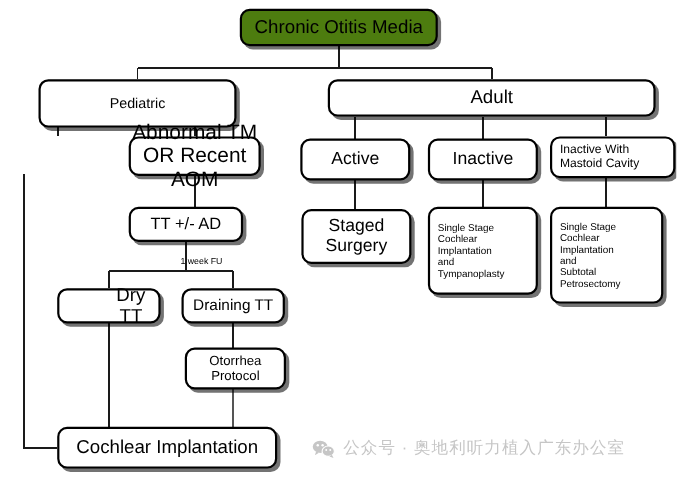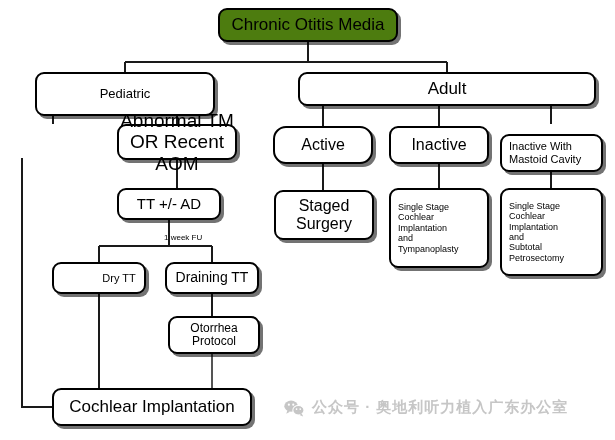--- a/index.html
+++ b/index.html
@@ -128,29 +128,29 @@
   <div class="node" style="left:298px; top:72px; width:298px; height:34px; font-size:17px;">
     <span>Adult</span>
   </div>
 
 
   <div class="node" style="left:117px; top:124px; width:120px; height:36px; font-size:19px;">
     <span>Abnormal TM
 OR Recent AOM</span>
   </div>
 
-  <div class="node" style="left:273px; top:126px; width:100px; height:38px; font-size:16px;border-radius:13px;">
+  <div class="node" style="left:273px; top:126px; width:100px; height:38px; font-size:16px;">
     <span>Active</span>
   </div>
 
   <div class="node" style="left:389px; top:126px; width:100px; height:38px; font-size:16px;">
     <span>Inactive</span>
   </div>
 
-  <div class="node left-text" style="left:500px; top:124px; width:103px; height:38px; font-size:11px;margin-top:10px;">
+  <div class="node left-text" style="left:500px; top:124px; width:114px; height:38px; font-size:11px;">
     <span>Inactive With
 Mastoid Cavity</span>
   </div>
 
   <div class="node" style="left:117px; top:188px; width:104px; height:32px; font-size:15px;">
     <span>TT +/- AD</span>
   </div>
 
   <div class="node" style="left:274px; top:190px; width:100px; height:50px; font-size:16px;">
     <span>Staged
@@ -167,42 +167,42 @@
 
   <div class="node left-text" style="left:500px; top:188px; width:103px; height:88px; font-size:9px;">
     <span>Single Stage
 Cochlear
 Implantation
 and
 Subtotal
 Petrosectomy</span>
   </div>
 
-  <div class="node" style="left:52px; top:262px; width:94px; height:32px; font-size:11px;padding-left:40px;">
+  <div class="node" style="left:52px; top:262px; width:94px; height:32px; font-size:17px;padding-left:40px;">
     <span>Dry TT</span>
   </div>
 
   <div class="node" style="left:165px; top:262px; width:94px; height:32px; font-size:14px;">
     <span>Draining  TT</span>
   </div>
 
   <div class="node" style="left:168px; top:316px; width:92px; height:38px; font-size:12px;">
     <span>Otorrhea
 Protocol</span>
   </div>
 
   <div class="node" style="left:52px; top:388px; width:200px; height:38px; font-size:17px;">
     <span>Cochlear Implantation</span>
   </div>
 
   <div class="edge-label" style="left:164px; top:233px;">
     <span>1 week FU</span>
   </div>
 
-  <div id="watermark" style="left:283px; top:398px;font-weight:bold;">
+  <div id="watermark" style="left:283px; top:398px;">
     <svg class="wm-icon" viewBox="0 0 30 24">
       <ellipse cx="11" cy="9.5" rx="9.2" ry="7.6" fill="#c6c6c6"></ellipse>
       <polygon points="6,15 4.5,20 9.5,17" fill="#c6c6c6"></polygon>
       <circle cx="8" cy="7.5" r="1.5" fill="#ffffff"></circle>
       <circle cx="14" cy="7.5" r="1.5" fill="#ffffff"></circle>
       <ellipse cx="21" cy="15" rx="7.6" ry="6.4" fill="#c6c6c6" stroke="#ffffff" stroke-width="1.4"></ellipse>
       <polygon points="25.5,19.5 27.5,23.5 22.5,21.5" fill="#c6c6c6"></polygon>
       <circle cx="18.5" cy="13.5" r="1.2" fill="#ffffff"></circle>
       <circle cx="23.5" cy="13.5" r="1.2" fill="#ffffff"></circle>
     </svg>

